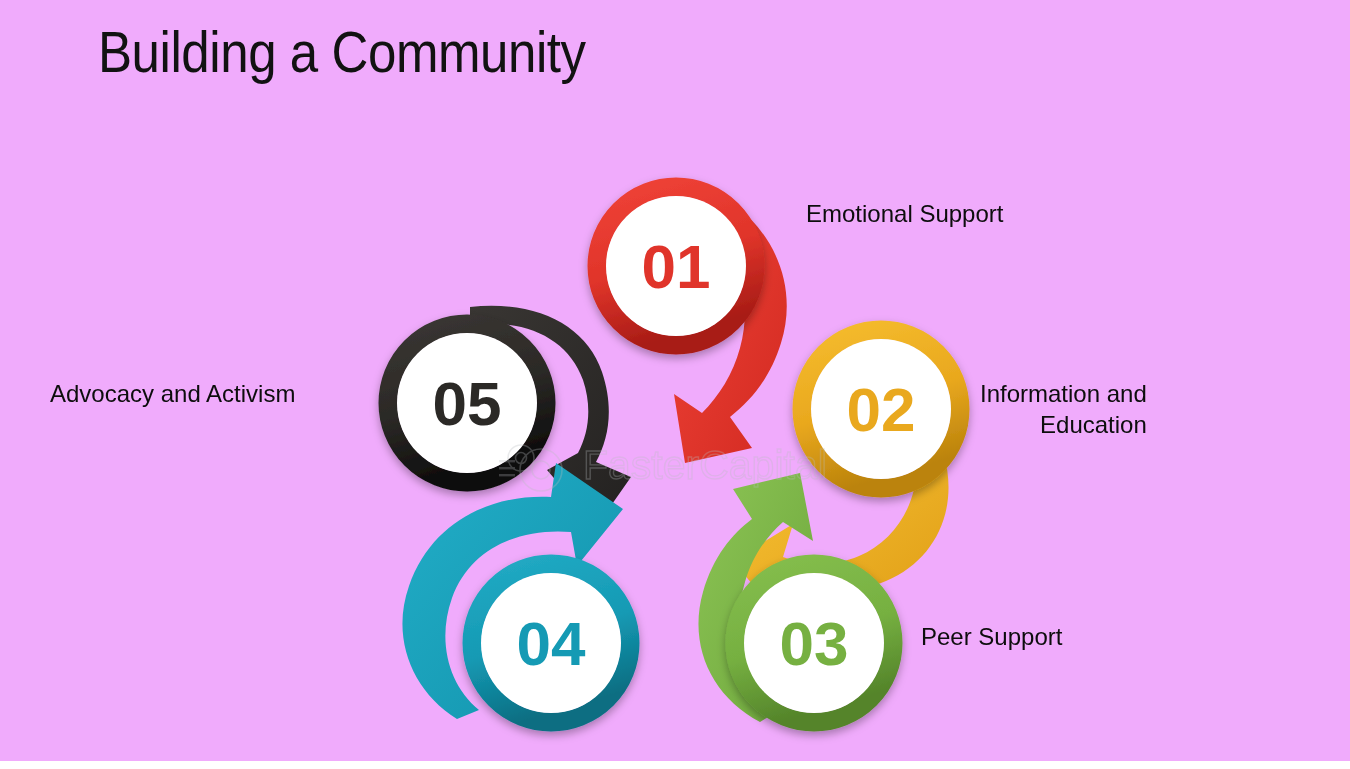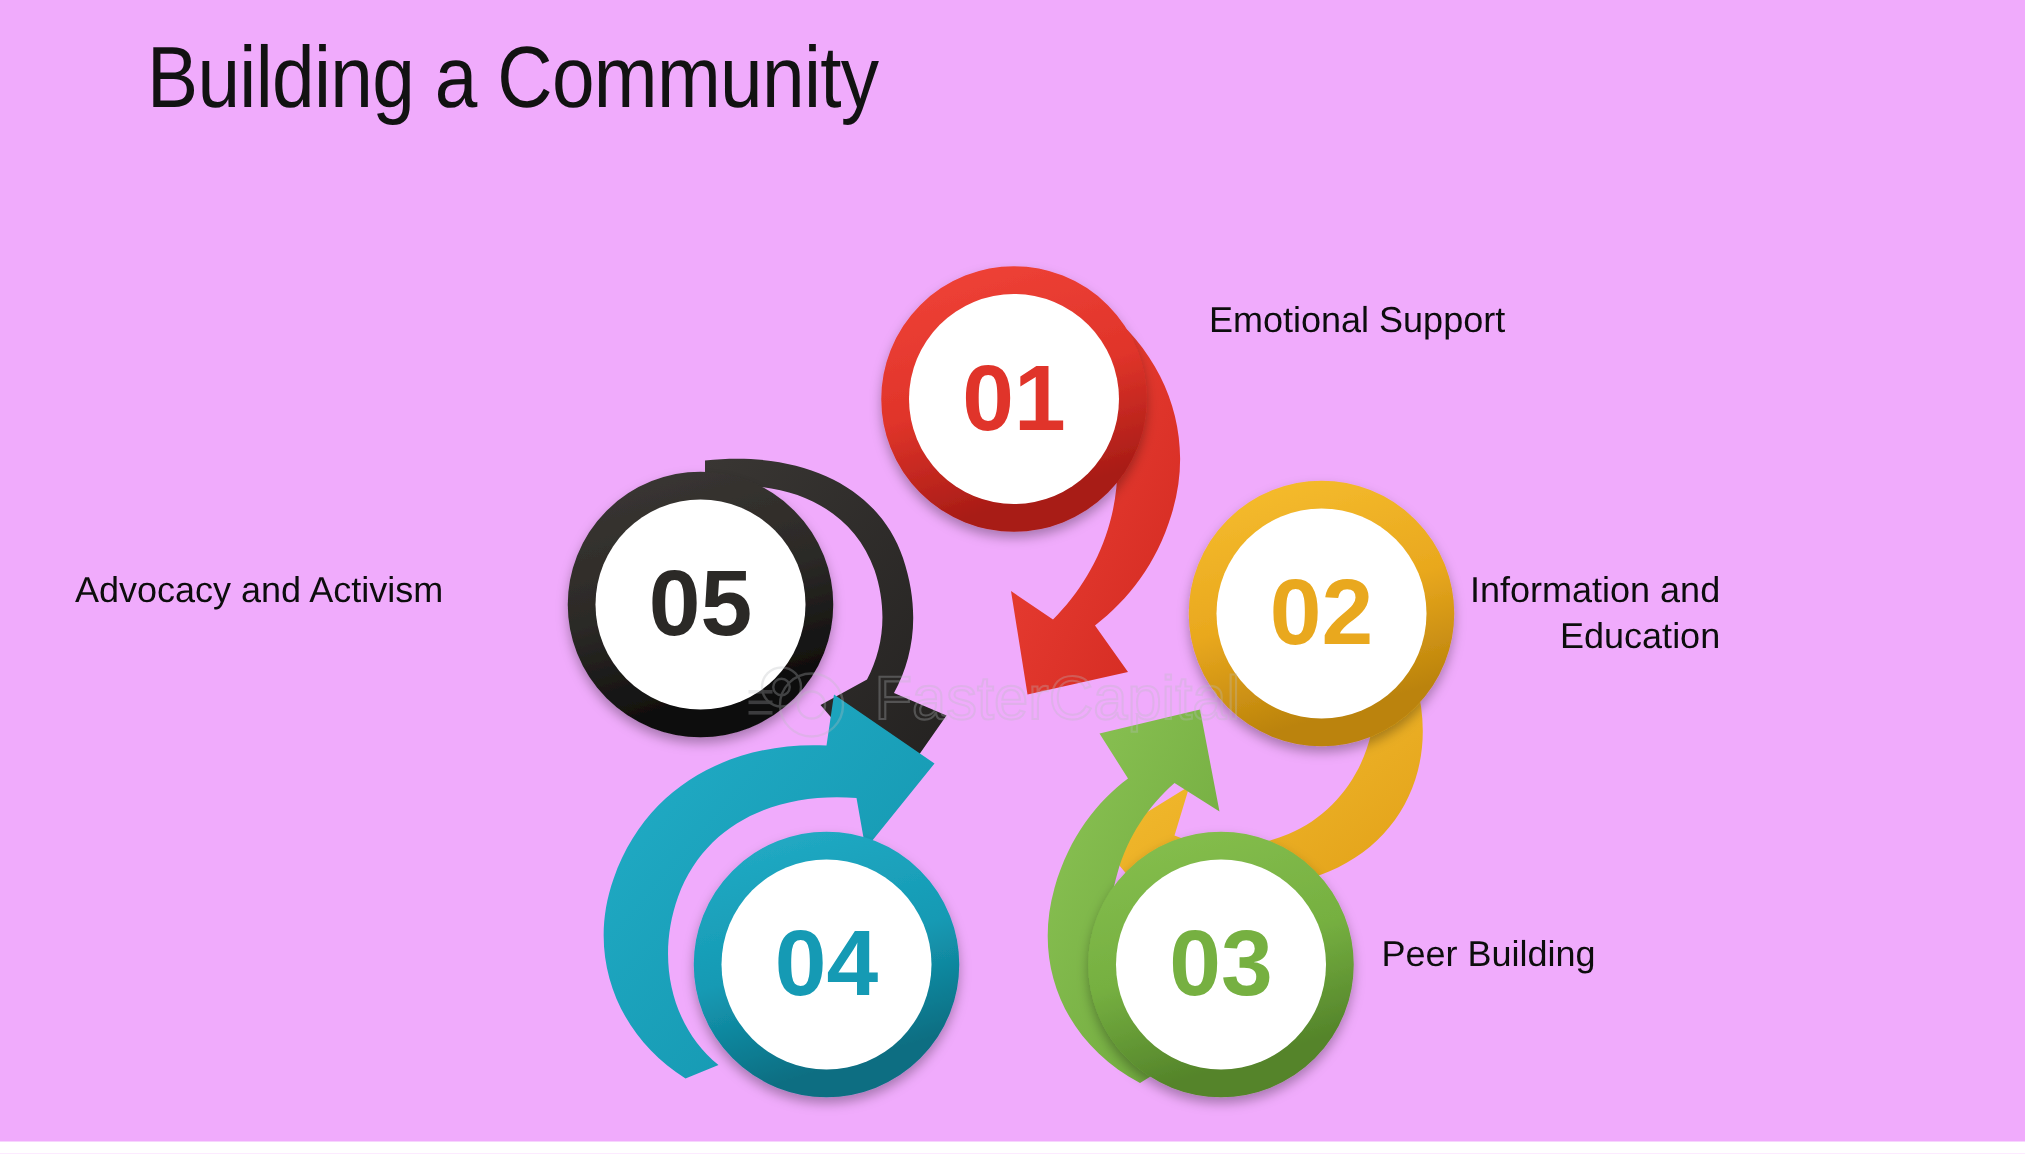--- a/index.html
+++ b/index.html
@@ -222,21 +222,21 @@
         <circle cx="551" cy="643" r="79" fill="none" stroke="url(#gTeal)" stroke-width="19" filter="url(#softShadow)"></circle>
         <circle cx="551" cy="643" r="70" fill="#ffffff"></circle>
         <text x="551" y="643" text-anchor="middle" dominant-baseline="central" font-family="Liberation Sans, sans-serif" font-size="62" font-weight="700" fill="#159AB4">04</text>
       </g>
     </svg>
 
     
     <div class="node-label lbl-01">Emotional Support</div>
     <div class="node-label lbl-02">Information and
 Education</div>
-    <div class="node-label lbl-03">Peer Building</div>
+    <div class="node-label lbl-03">Peer Support</div>
     <div class="node-label lbl-05">Advocacy and Activism</div>
 
     
     <div class="watermark">
       <svg width="366" height="62" viewBox="0 0 366 62" xmlns="http://www.w3.org/2000/svg">
         <g fill="none" stroke="#b9bcc0" stroke-width="1.6">
           <circle cx="44" cy="32" r="21"></circle>
           <circle cx="44" cy="32" r="9"></circle>
           <circle cx="24" cy="20" r="13"></circle>
           <circle cx="24" cy="20" r="5.5"></circle>

